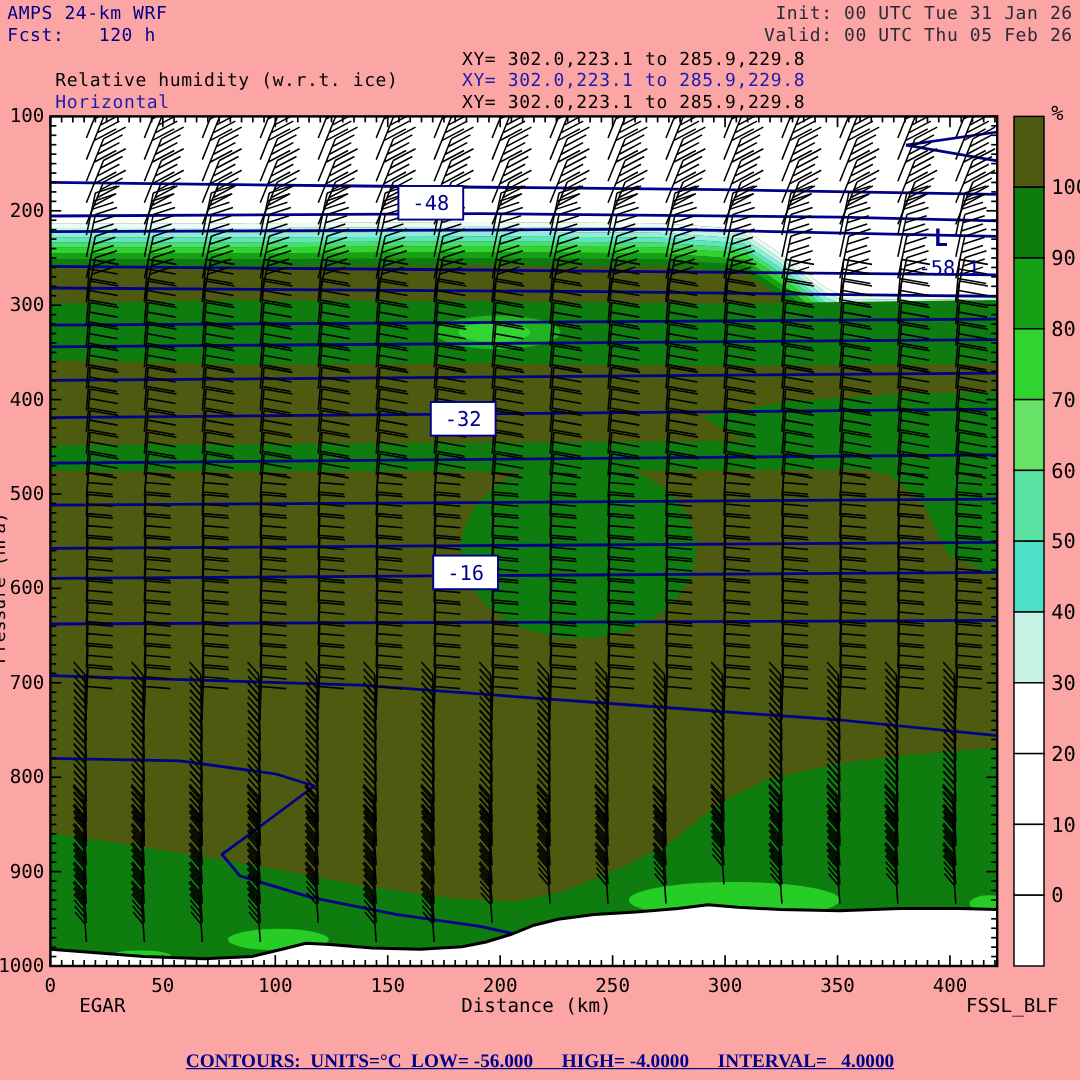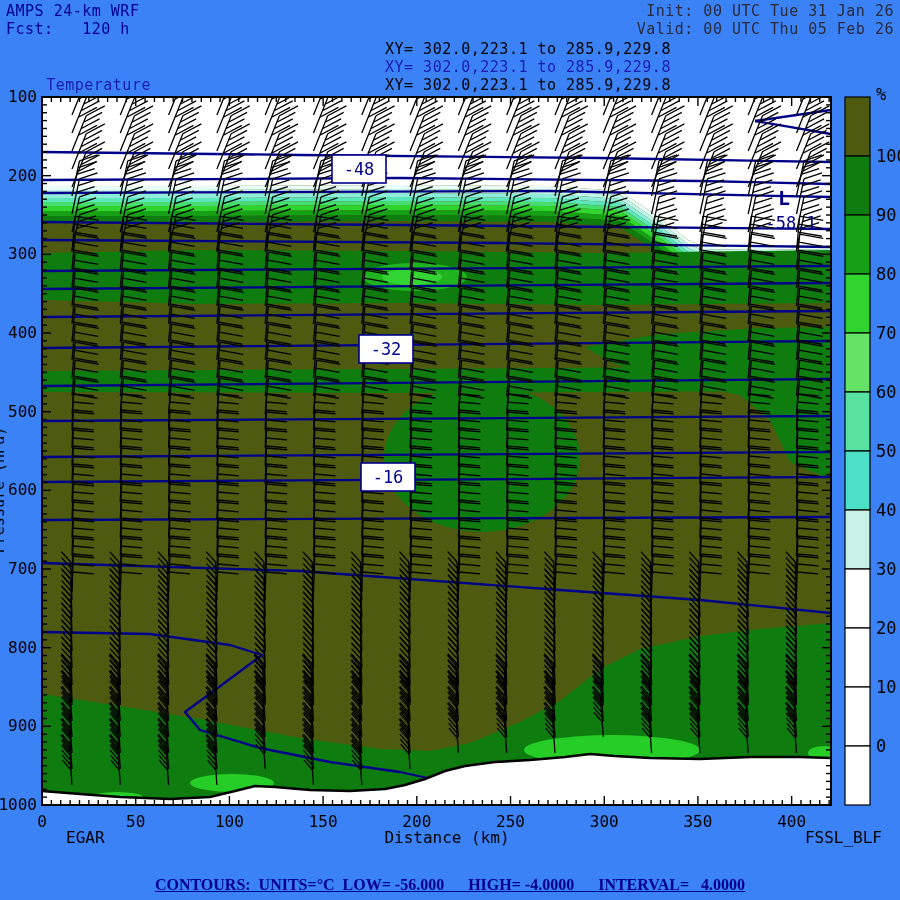--- a/index.html
+++ b/index.html
@@ -1,16 +1,16 @@
 <!DOCTYPE html>
 <html><head>
 <meta charset="utf-8">
 <style>
   html,body{margin:0;padding:0;background:#ffffff;}
-  #frame{position:relative;width:900px;height:900px;background:#3b82f6;overflow:hidden;
+  #frame{position:relative;width:900px;height:900px;background:#fca5a5;overflow:hidden;
          font-family:"DejaVu Sans Mono", monospace;}
   .hdr{position:absolute;white-space:pre;font-size:15px;line-height:18px;letter-spacing:0.5px;}
   #hdr-left{left:6px;top:2px;color:#00008b;}
   #hdr-right{right:6px;top:2px;text-align:right;color:#2a2a3a;}
   .fieldrow{position:absolute;left:8px;white-space:pre;font-size:15px;letter-spacing:0.5px;}
   .fieldrow .xy{position:absolute;left:377px;top:0;white-space:pre;}
   #fr0{top:40px;color:#000000;}
   #fr1{top:58px;color:#1b1bb0;}
   #fr2{top:76px;color:#000000;}
   #plot-svg{position:absolute;left:0;top:0;}
@@ -25,24 +25,25 @@
 
 <div id="frame">
 
   <div id="hdr-left" class="hdr"><span>AMPS 24-km WRF</span>
 <span>Fcst:   120 h</span></div>
 
   <div id="hdr-right" class="hdr"><span>Init: 00 UTC Tue 31 Jan 26</span>
 <span>Valid: 00 UTC Thu 05 Feb 26</span></div>
 
   <div id="fr0" class="fieldrow">
+    <span>Relative humidity (w.r.t. ice)</span>
     <span class="xy">XY= 302.0,223.1 to 285.9,229.8</span>
   </div>
   <div id="fr1" class="fieldrow">
-    <span>Temperature</span>
+    <span>Horizontal</span>
     <span class="xy">XY= 302.0,223.1 to 285.9,229.8</span>
   </div>
   <div id="fr2" class="fieldrow">
     <span>Horizontal wind vectors</span>
     <span class="xy">XY= 302.0,223.1 to 285.9,229.8</span>
   </div>
 
   <svg id="plot-svg" width="900" height="900">
       <defs>
         <clipPath id="plotclip">

